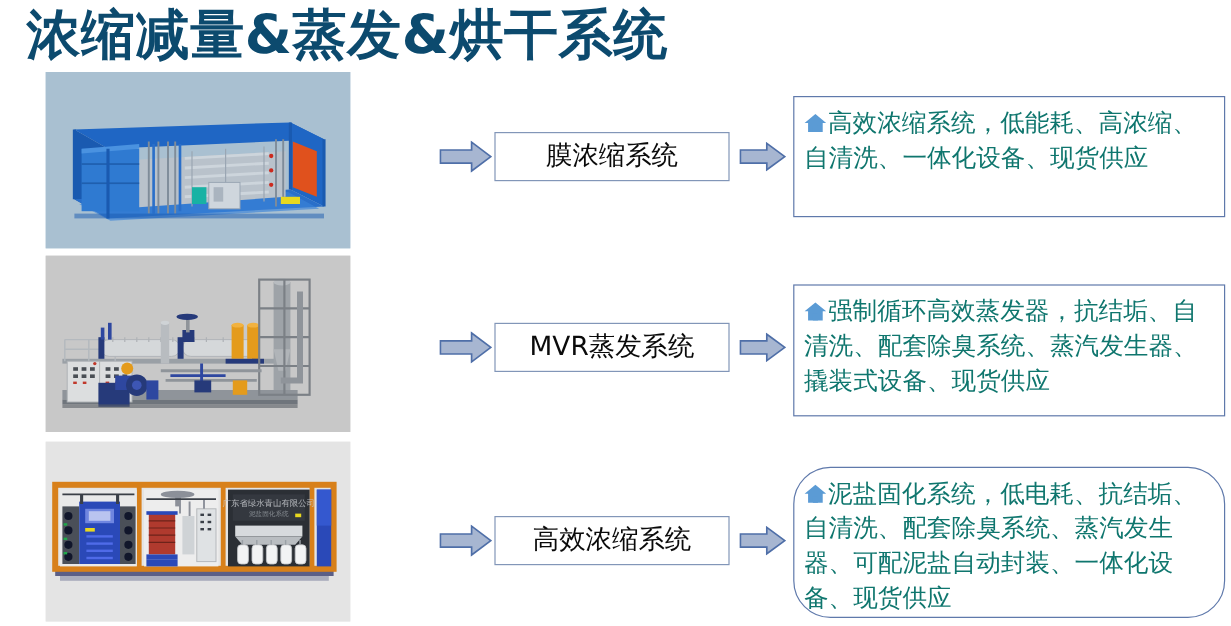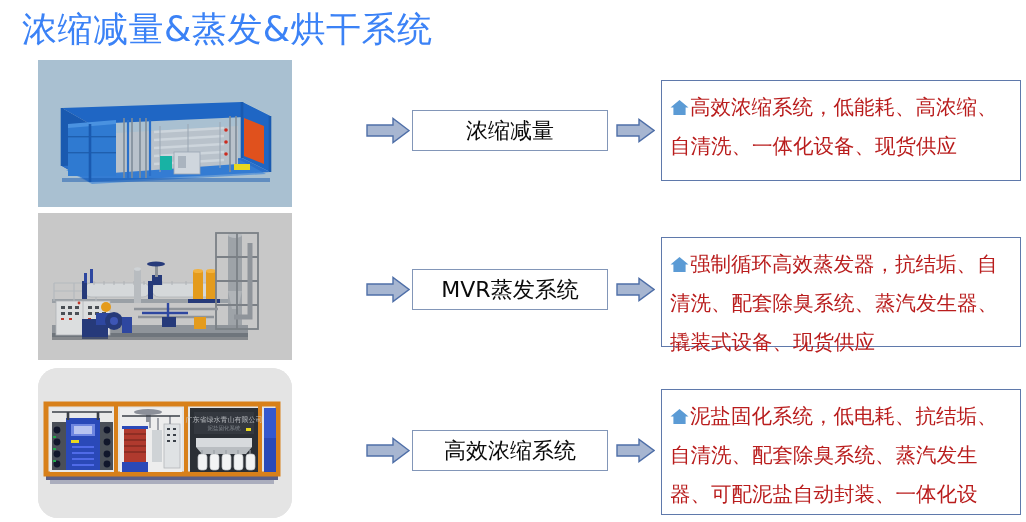--- a/index.html
+++ b/index.html
@@ -13,38 +13,38 @@
     position: relative;
     overflow: hidden;
     font-family: "DejaVu Sans", "Liberation Sans", sans-serif;
   }
 
   
   #slide-title {
     position: absolute;
     left: 22px;
     top: 8px;
-    font-size: 35px;
+    font-size: 45px;
     line-height: 42px;
     letter-spacing: 0.5px;
-    color: #3b82f6;
+    color: #0c4a6e;
     white-space: nowrap;
-    font-weight: 400;
+    font-weight: 700;
   }
 
   
   .img-panel {
     position: absolute;
     left: 38px;
     width: 254px;
     overflow: hidden;
   }
   #img-panel-1 { top: 60px;  height: 147px; background: #a9c0d1; }
   #img-panel-2 { top: 213px; height: 147px; background: #c8c8c8; }
-  #img-panel-3 { top: 368px; height: 150px; background: #e4e4e4; border-radius: 20px; }
+  #img-panel-3 { top: 368px; height: 150px; background: #e4e4e4; }
   .img-panel svg { display: block; width: 254px; height: 100%; }
 
   
   .arrow {
     position: absolute;
     display: block;
   }
   .arrow svg { display: block; width: 100%; height: 100%; }
 
   #arrow-in-1  { left: 366px; top: 117px; width: 44px; height: 27px; }
@@ -83,26 +83,26 @@
     position: absolute;
     left: 661px;
     width: 360px;
     box-sizing: border-box;
     border: 1px solid #5f79ab;
     background: #ffffff;
     padding: 7px 9px 6px 8px;
   }
   #desc-box-1 { top: 80px;  height: 101px; }
   #desc-box-2 { top: 237px; height: 110px; }
-  #desc-box-3 { top: 389px; height: 126px; }
+  #desc-box-3 { top: 389px; height: 126px; border-radius: 31px; }
 
   .desc-text {
     font-size: 20.5px;
-    line-height: 39px;
-    color: #b91c1c;
+    line-height: 29px;
+    color: #0f766e;
     text-align: left;
     word-break: break-all;
   }
   .home-icon {
     display: inline-block;
     width: 19px;
     height: 17px;
     vertical-align: -2px;
     margin-right: 1px;
   }
@@ -184,21 +184,21 @@
   </svg>
 </div>
 
 <div class="arrow" id="arrow-in-1">
   <svg viewBox="0 0 44 27" preserveAspectRatio="none" aria-hidden="true">
     <polygon points="1,8 27,8 27,1.5 43,13.5 27,25.5 27,19 1,19" fill="#a7b6d1" stroke="#4f6fa8" stroke-width="1.4"></polygon>
   </svg>
 </div>
 
 <div class="label-box" id="label-box-1">
-  <span>浓缩减量</span>
+  <span>膜浓缩系统</span>
 </div>
 
 <div class="arrow" id="arrow-out-1">
   <svg viewBox="0 0 39 25" preserveAspectRatio="none" aria-hidden="true">
     <polygon points="1,7 23,7 23,1.5 38,12.5 23,23.5 23,18 1,18" fill="#a7b6d1" stroke="#4f6fa8" stroke-width="1.4"></polygon>
   </svg>
 </div>
 
 <div class="desc-box" id="desc-box-1">
   <div class="desc-text">

